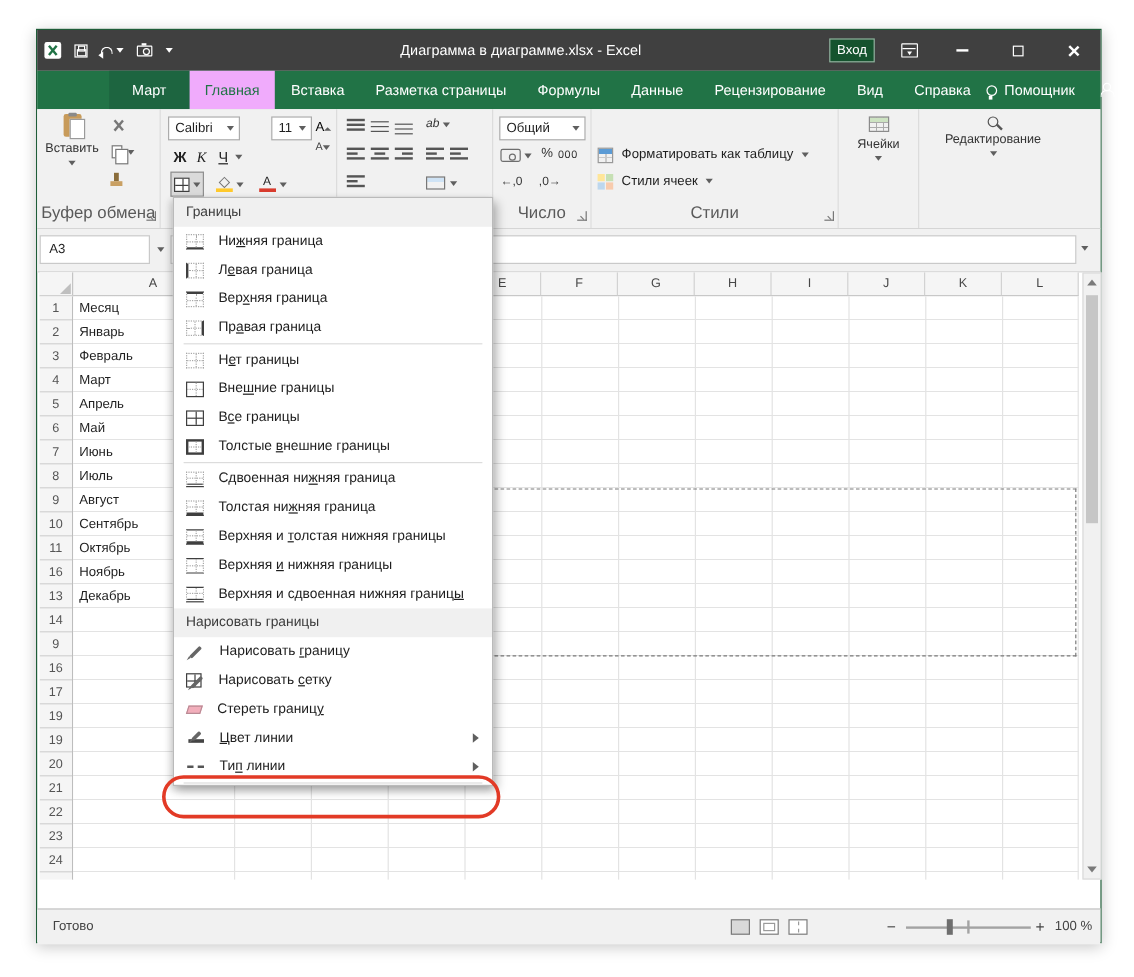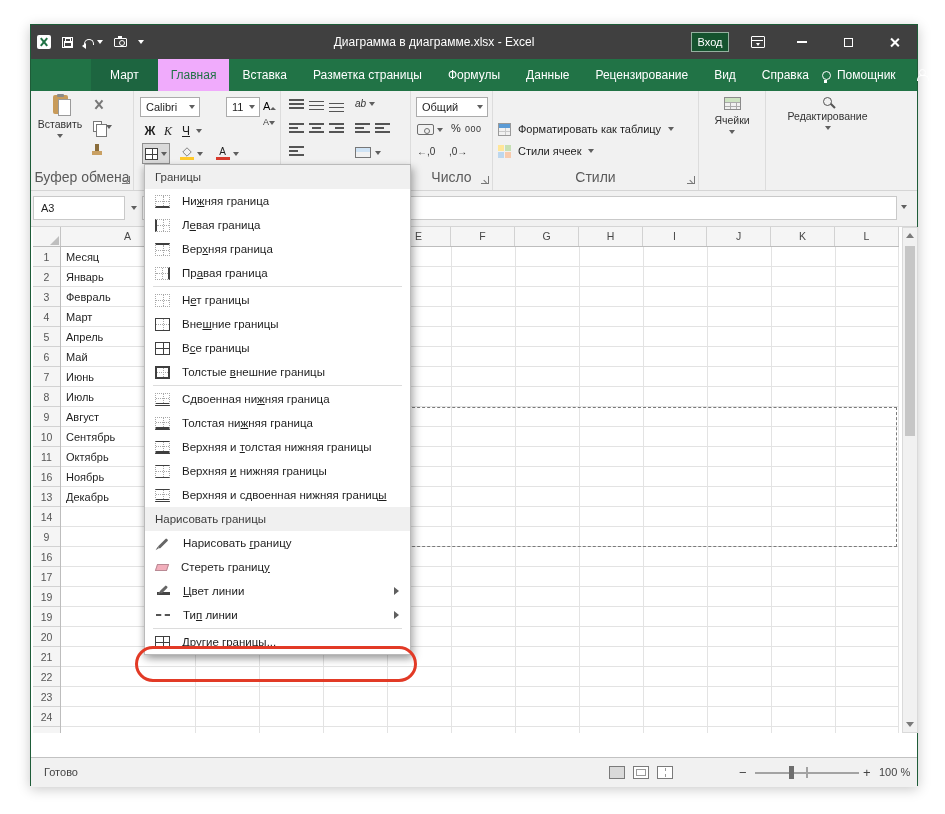--- a/index.html
+++ b/index.html
@@ -575,39 +575,42 @@
     <div class="mi">
           <span class="bicon b-topdblb"></span>
           <span class="lbl">Верхняя и сдвоенная нижняя границ<u>ы</u></span>
         </div>
     <div class="menu-h">Нарисовать границы</div>
     <div class="mi">
           <span class="i-pencil"></span>
           <span class="lbl">Нарисовать <u>г</u>раницу</span>
         </div>
     <div class="mi">
+          <span class="gridpen">
+            <span class="bicon b-all"></span>
+            <span class="i-pencil"></span>
+          </span>
+          <span class="lbl">Нарисовать <u>с</u>етку</span>
+        </div>
+    <div class="mi">
           <span class="i-eraser"></span>
           <span class="lbl">Стереть границ<u>у</u></span>
         </div>
     <div class="mi">
           <span class="lc-stack">
             <span class="i-pencil" style="width:9px;height:2.5px"></span>
             <span class="lc-bar"></span>
           </span>
           <span class="lbl"><u>Ц</u>вет линии</span>
           <span class="sub tri-r"></span>
         </div>
     <div class="mi">
           <span class="i-linestyle"></span>
           <span class="lbl">Ти<u>п</u> линии</span>
           <span class="sub tri-r"></span>
         </div>
     <div class="msep"></div>
-    <div class="mi">
-          <span class="bicon b-all"></span>
-          <span class="lbl">Другие границы...</span>
-        </div>
   </div>
 
   <div class="redoval"></div>
 
  </div>
 </div>
 
 </body></html>

